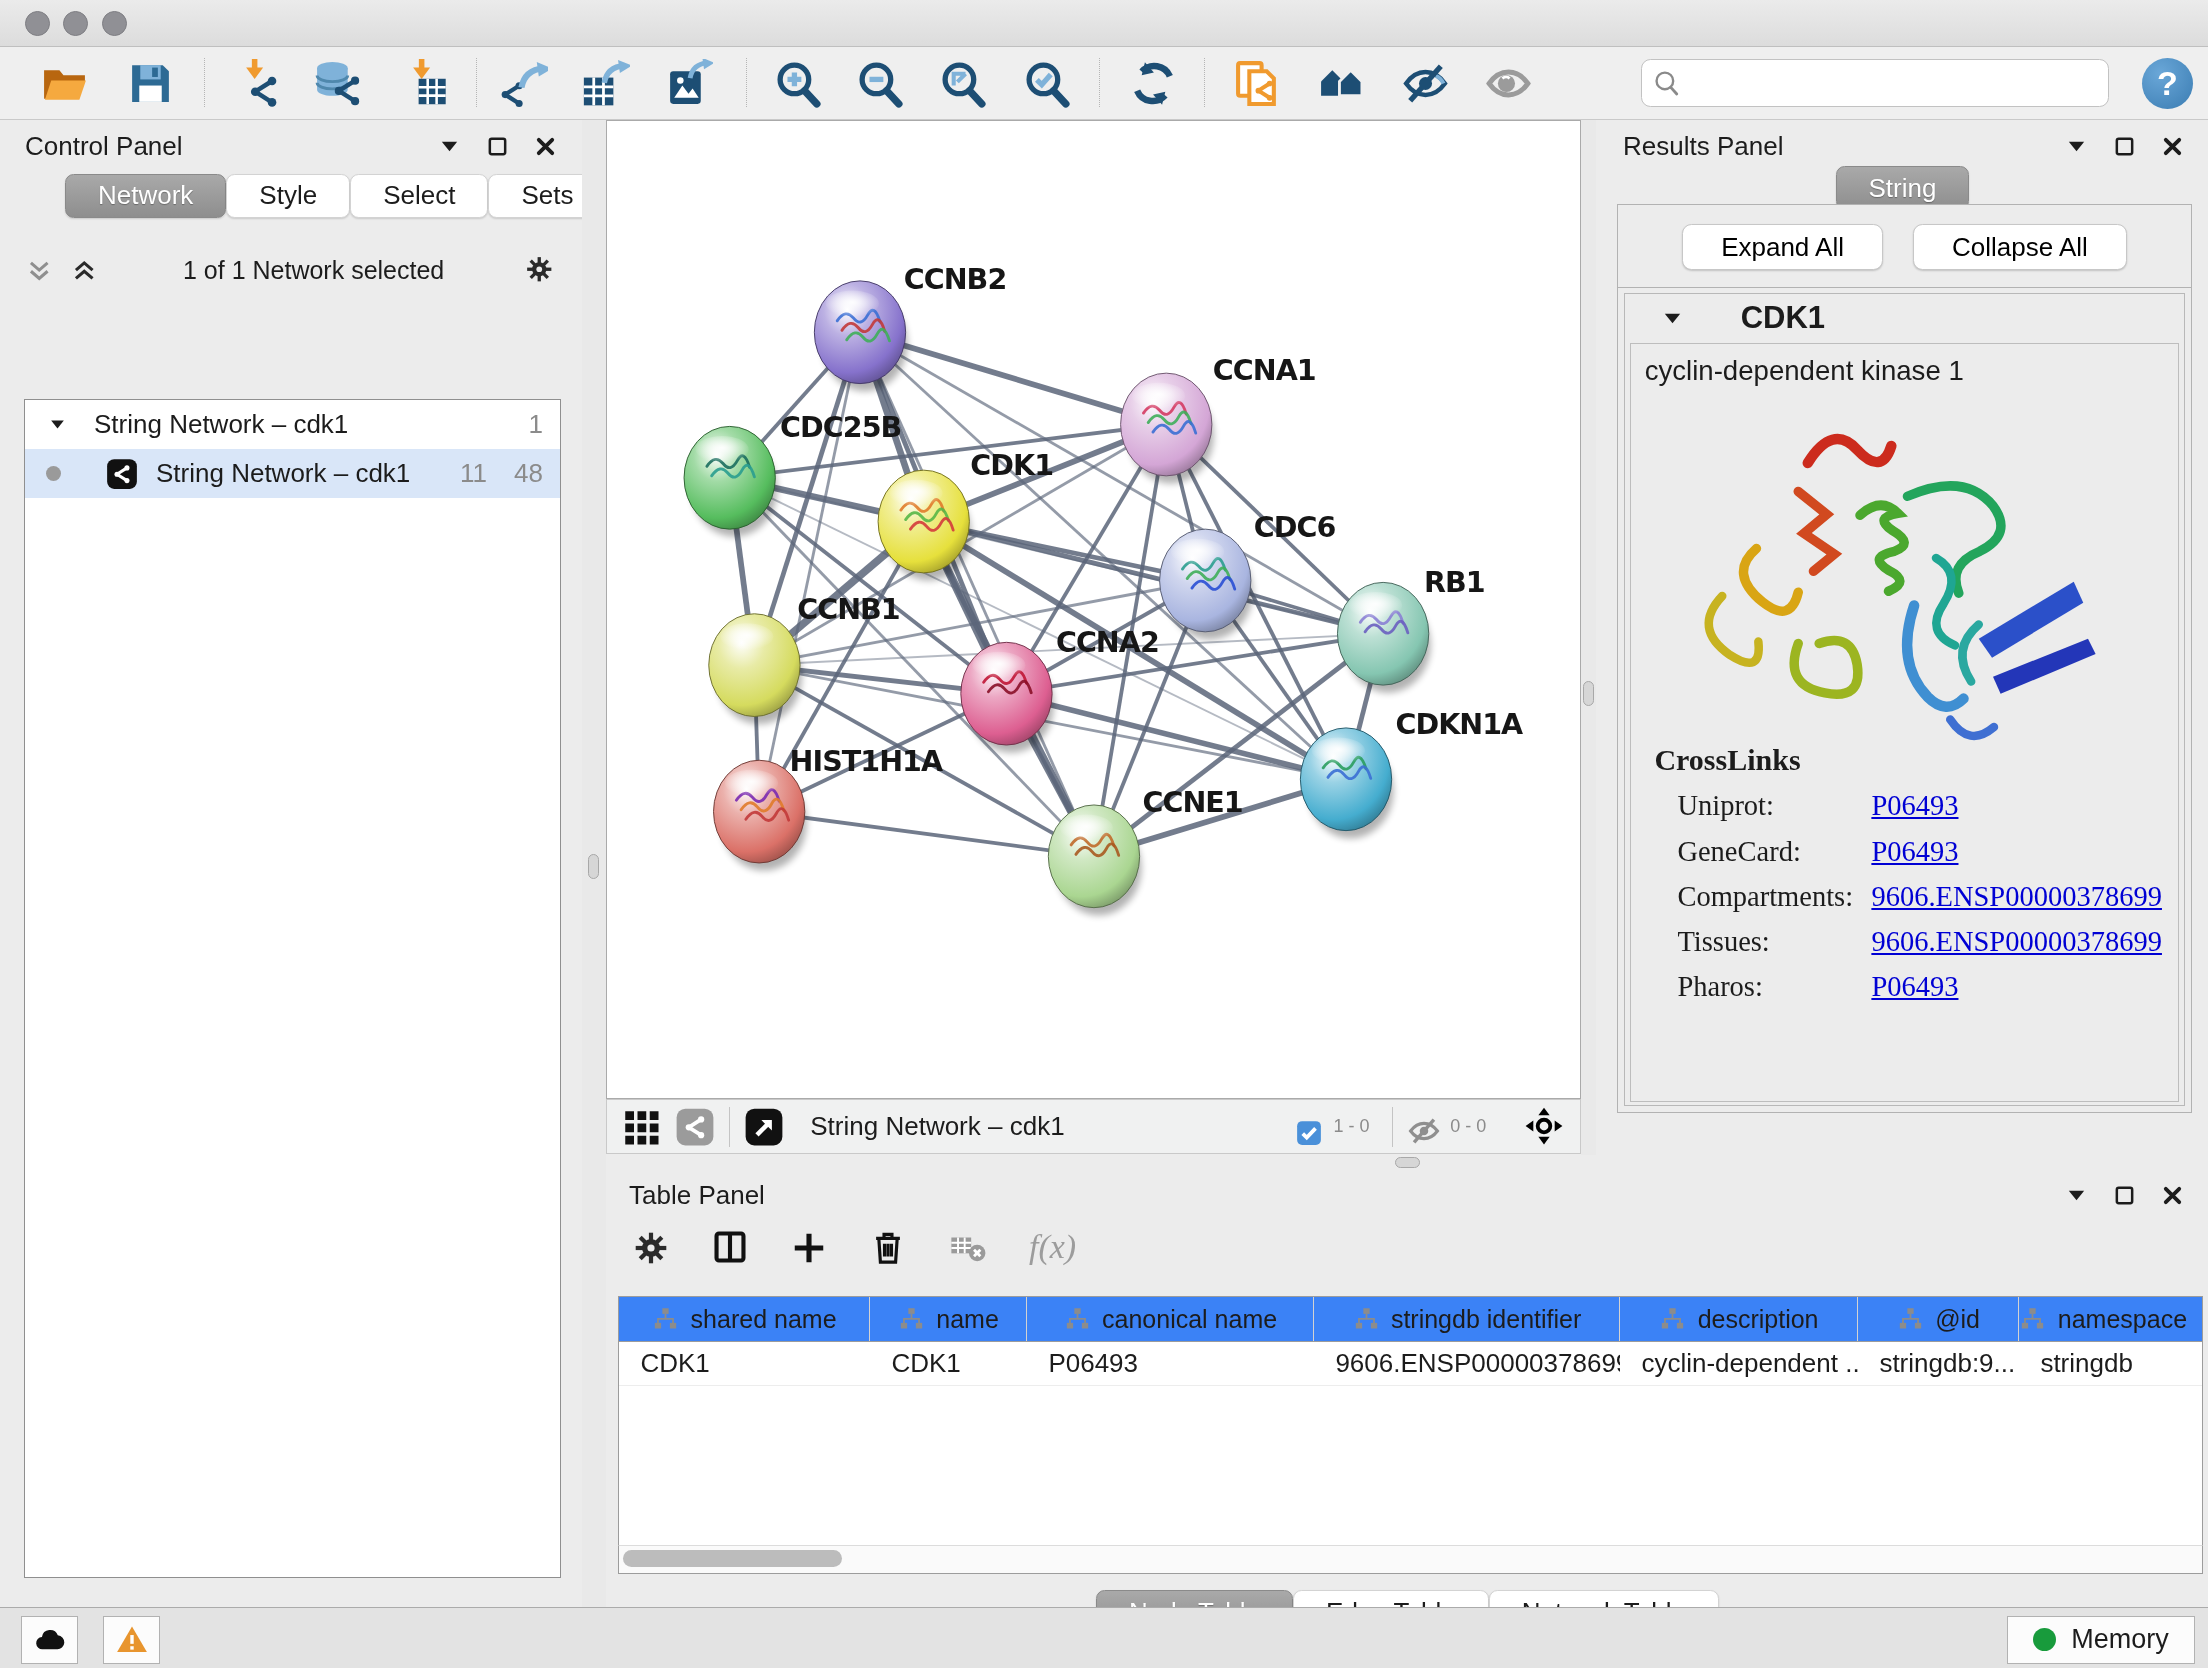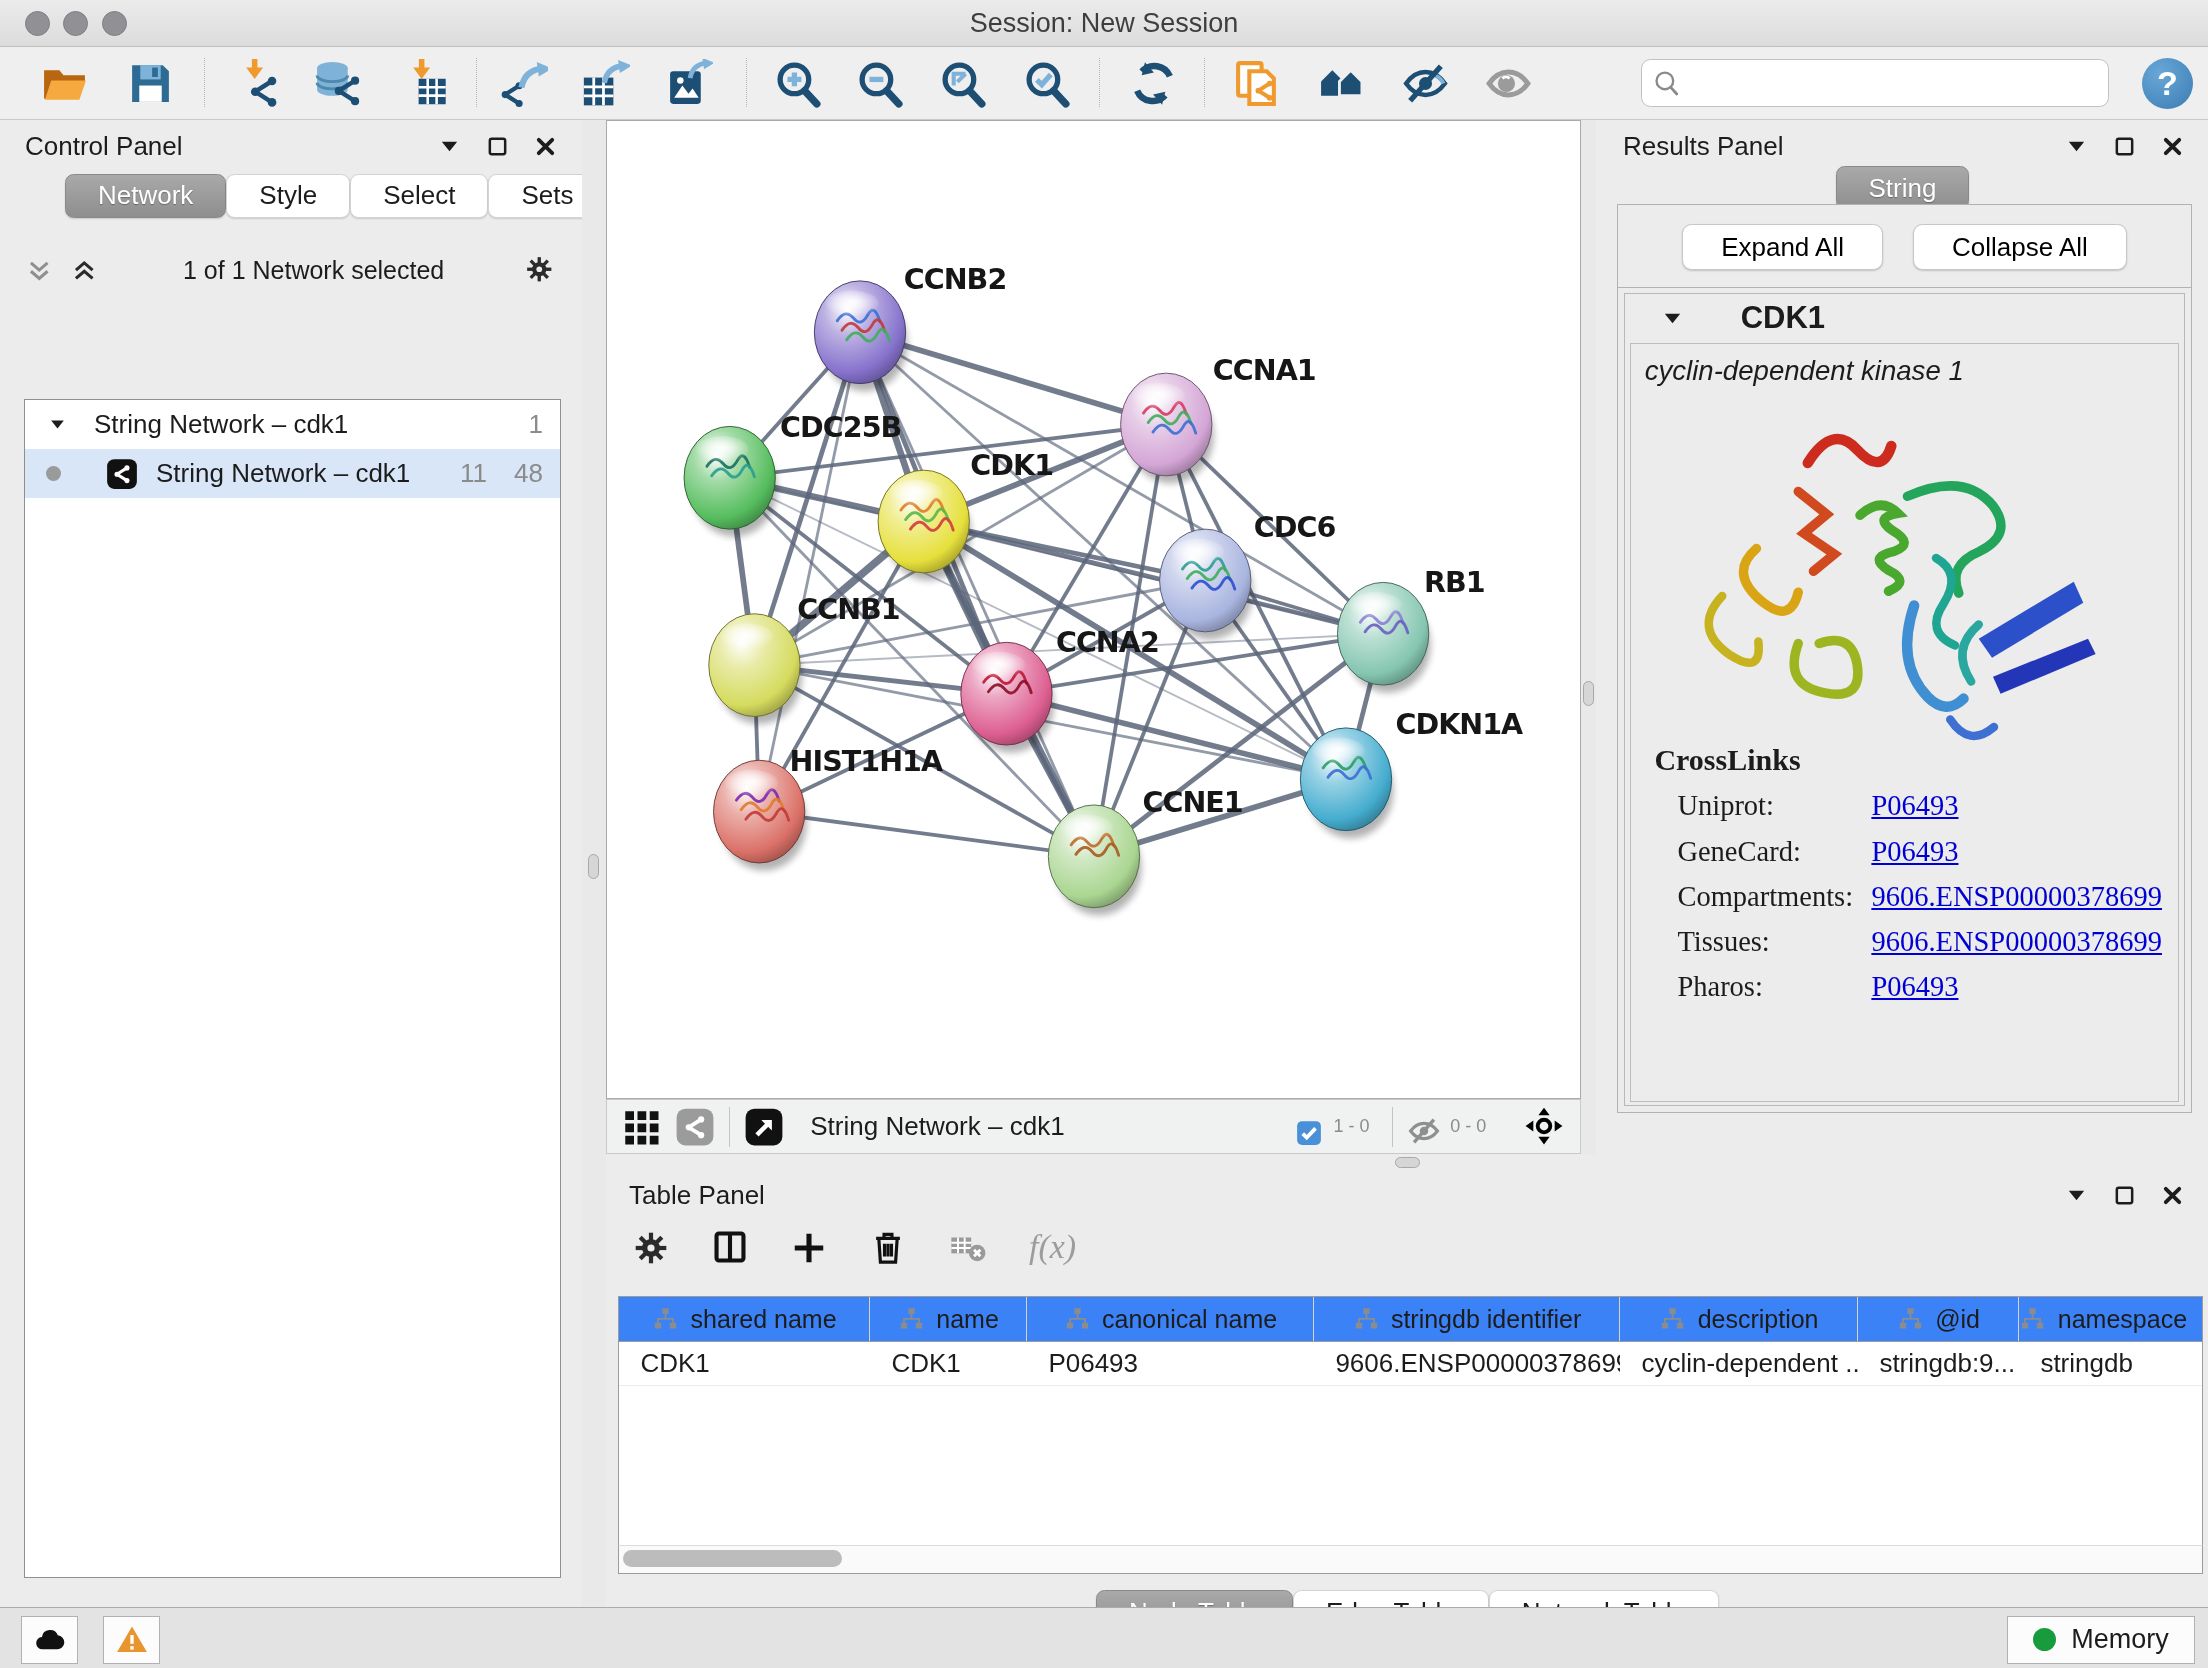--- a/index.html
+++ b/index.html
@@ -87,21 +87,21 @@
     border-bottom:1.9px solid #b2b2b2; }
   .rp-btn { height:46px; padding:0 38px; background:#fff; border:1px solid #c7c7c7;
     border-radius:9.5px; font-size:26px; display:inline-flex; align-items:center;
     box-shadow:0 1px 1.9px rgba(0,0,0,.18); }
   .rp-section { position:absolute; left:5.7px; right:5.7px; top:88px; bottom:5.7px;
     border:1px solid #b8b8b8; }
   .rp-generow { display:flex; align-items:center; height:48px; padding-left:36px; gap:57px; }
   .rp-genename { font-size:31px; font-weight:bold; }
   .rp-descbox { position:absolute; left:5.7px; right:5.7px; top:49px; bottom:3.8px;
     border:1px solid #bdbdbd; }
-  .rp-desc { font-size:27.6px; padding:11.4px 0 0 13.3px;font-style:italic; }
+  .rp-desc { font-size:27.6px; padding:11.4px 0 0 13.3px; }
   .crosslinks { font-family:"Liberation Serif", serif; position:absolute; left:23px; top:399px; }
   .cl-title { font-size:30px; font-weight:bold; }
   .cl-row { display:flex; margin-top:13.3px; }
   .cl-label { font-size:28.5px; width:217px; padding-left:23px; }
   .cl-value { font-size:28.5px; color:#0000d4; text-decoration:underline; }
 
   
   .table-panel { left:606px; top:1172px; width:1603px; height:436px; background:#ececec; }
   .tp-head { display:flex; align-items:center; justify-content:space-between;
     padding:7.6px 25px 0 23px; }
@@ -140,21 +140,20 @@
   .net-svg text { font-family:"DejaVu Sans", sans-serif; font-size:30px;
     font-weight:600; fill:#161616; letter-spacing:-1px; }
 </style>
 </head>
 <body>
 
 <div class="abs titlebar">
   <span class="traffic"></span>
   <span class="traffic"></span>
   <span class="traffic"></span>
-  <span class="win-title">Session: New Session</span>
 </div>
 
 <div class="abs toolbar">
   <span class="tool" style="left:38px">
       <svg viewBox="0 0 24 24" width="100%" height="100%">
         <path d="M2 5.5h7.5l2 2.5H22v3.5H6.5L4 19.5H2z" fill="#b8660f"></path>
         <path d="M5.5 10.5H22.5L19.3 20H2.4z" fill="#f5a93f"></path>
       </svg>
     </span>
   <span class="tool" style="left:124px">

